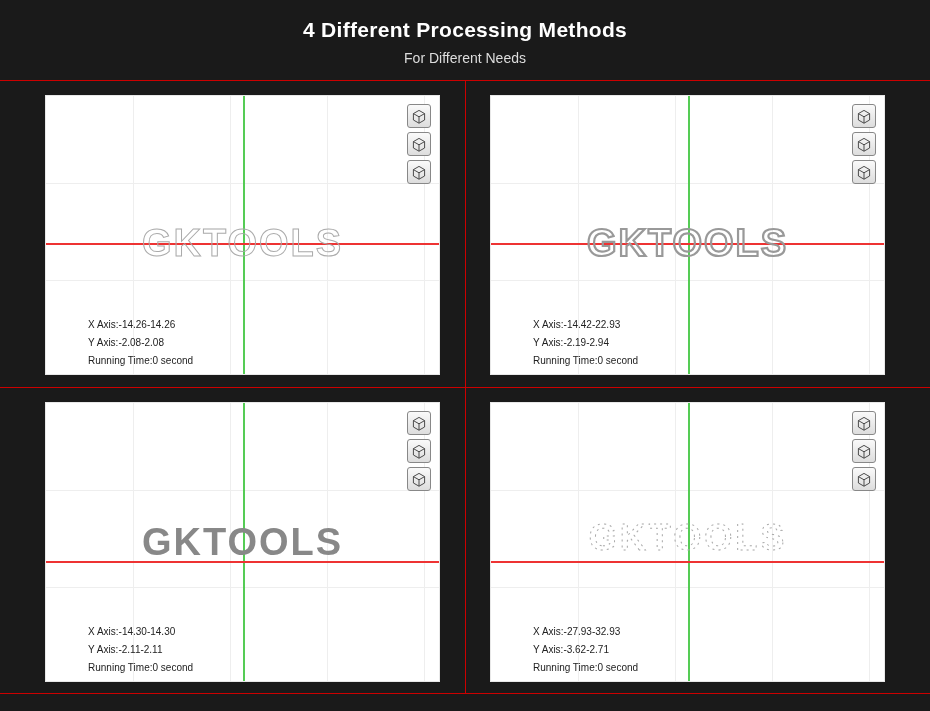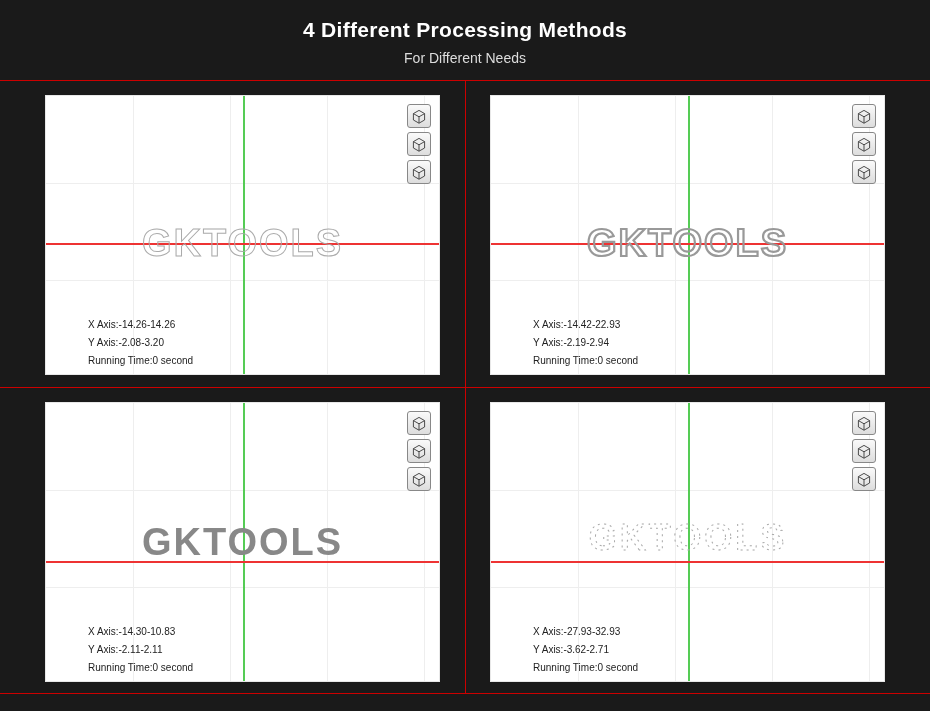--- a/index.html
+++ b/index.html
@@ -145,21 +145,21 @@
           </svg>
         </div>
       <div class="cube-btn">
           <svg viewBox="0 0 20 20">
             <path d="M3 7l7-4 7 4v8l-7 4-7-4z M3 7l7 4 7-4 M10 11v8" fill="none" stroke="#444" stroke-width="1.2"></path>
           </svg>
         </div>
     </div>
     <div class="info">
       <div>X Axis:-14.26-14.26</div>
-      <div>Y Axis:-2.08-3.20</div>
+      <div>Y Axis:-2.08-2.08</div>
       <div>Running Time:0 second</div>
     </div>
   </div>
 
   <div class="panel" style="left:490px; top:15px; width:395px; height:280px">
     <div class="grid-bg"></div>
     <div class="green-v"></div>
     <div class="red-h" style="top:53%"></div>
     <div class="logo bold-stroke" style="top:53%">GKTOOLS</div>
     <div class="icons">
@@ -202,21 +202,21 @@
             <path d="M3 7l7-4 7 4v8l-7 4-7-4z M3 7l7 4 7-4 M10 11v8" fill="none" stroke="#444" stroke-width="1.2"></path>
           </svg>
         </div>
       <div class="cube-btn">
           <svg viewBox="0 0 20 20">
             <path d="M3 7l7-4 7 4v8l-7 4-7-4z M3 7l7 4 7-4 M10 11v8" fill="none" stroke="#444" stroke-width="1.2"></path>
           </svg>
         </div>
     </div>
     <div class="info">
-      <div>X Axis:-14.30-10.83</div>
+      <div>X Axis:-14.30-14.30</div>
       <div>Y Axis:-2.11-2.11</div>
       <div>Running Time:0 second</div>
     </div>
   </div>
 
   <div class="panel" style="left:490px; top:322px; width:395px; height:280px">
     <div class="grid-bg"></div>
     <div class="green-v"></div>
     <div class="red-h" style="top:57%"></div>
     <svg style="position:absolute;top:50%;left:50%;transform:translate(-50%,-50%);width:320px;height:40px">

